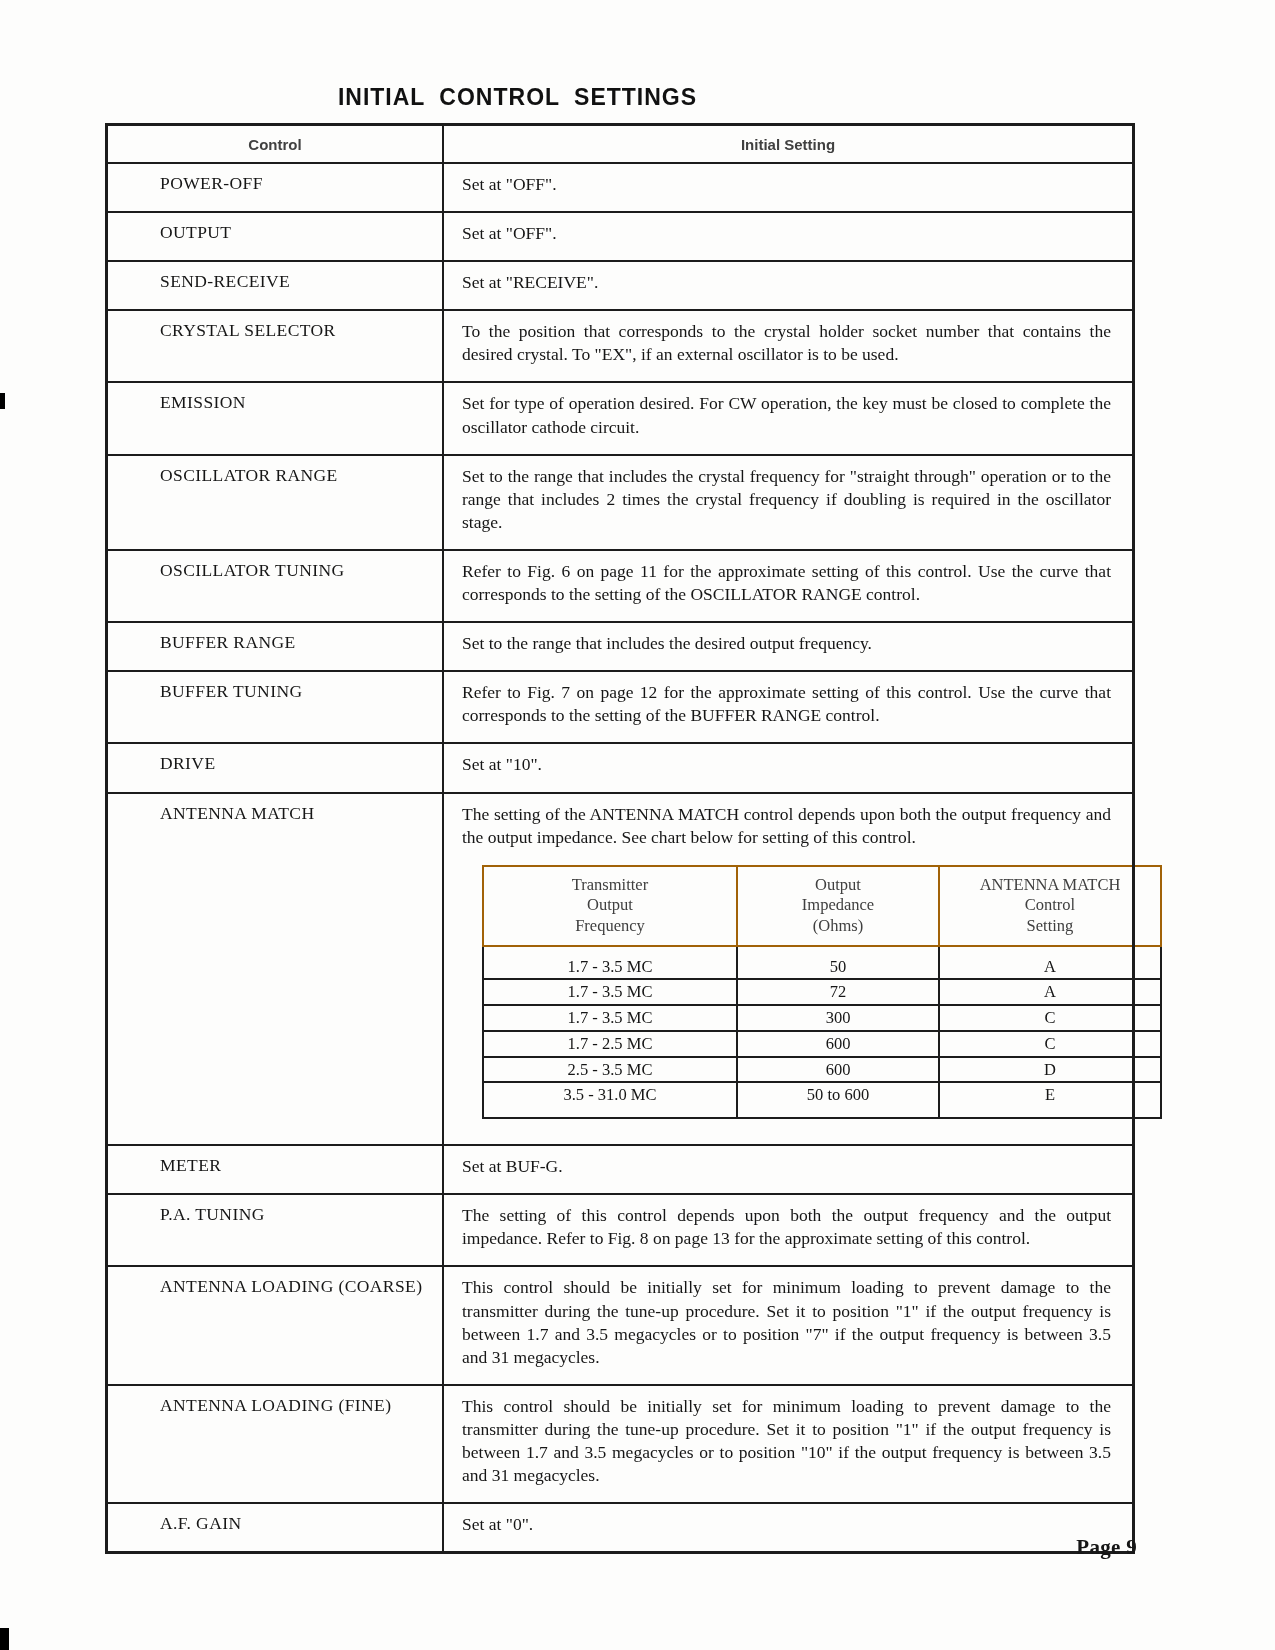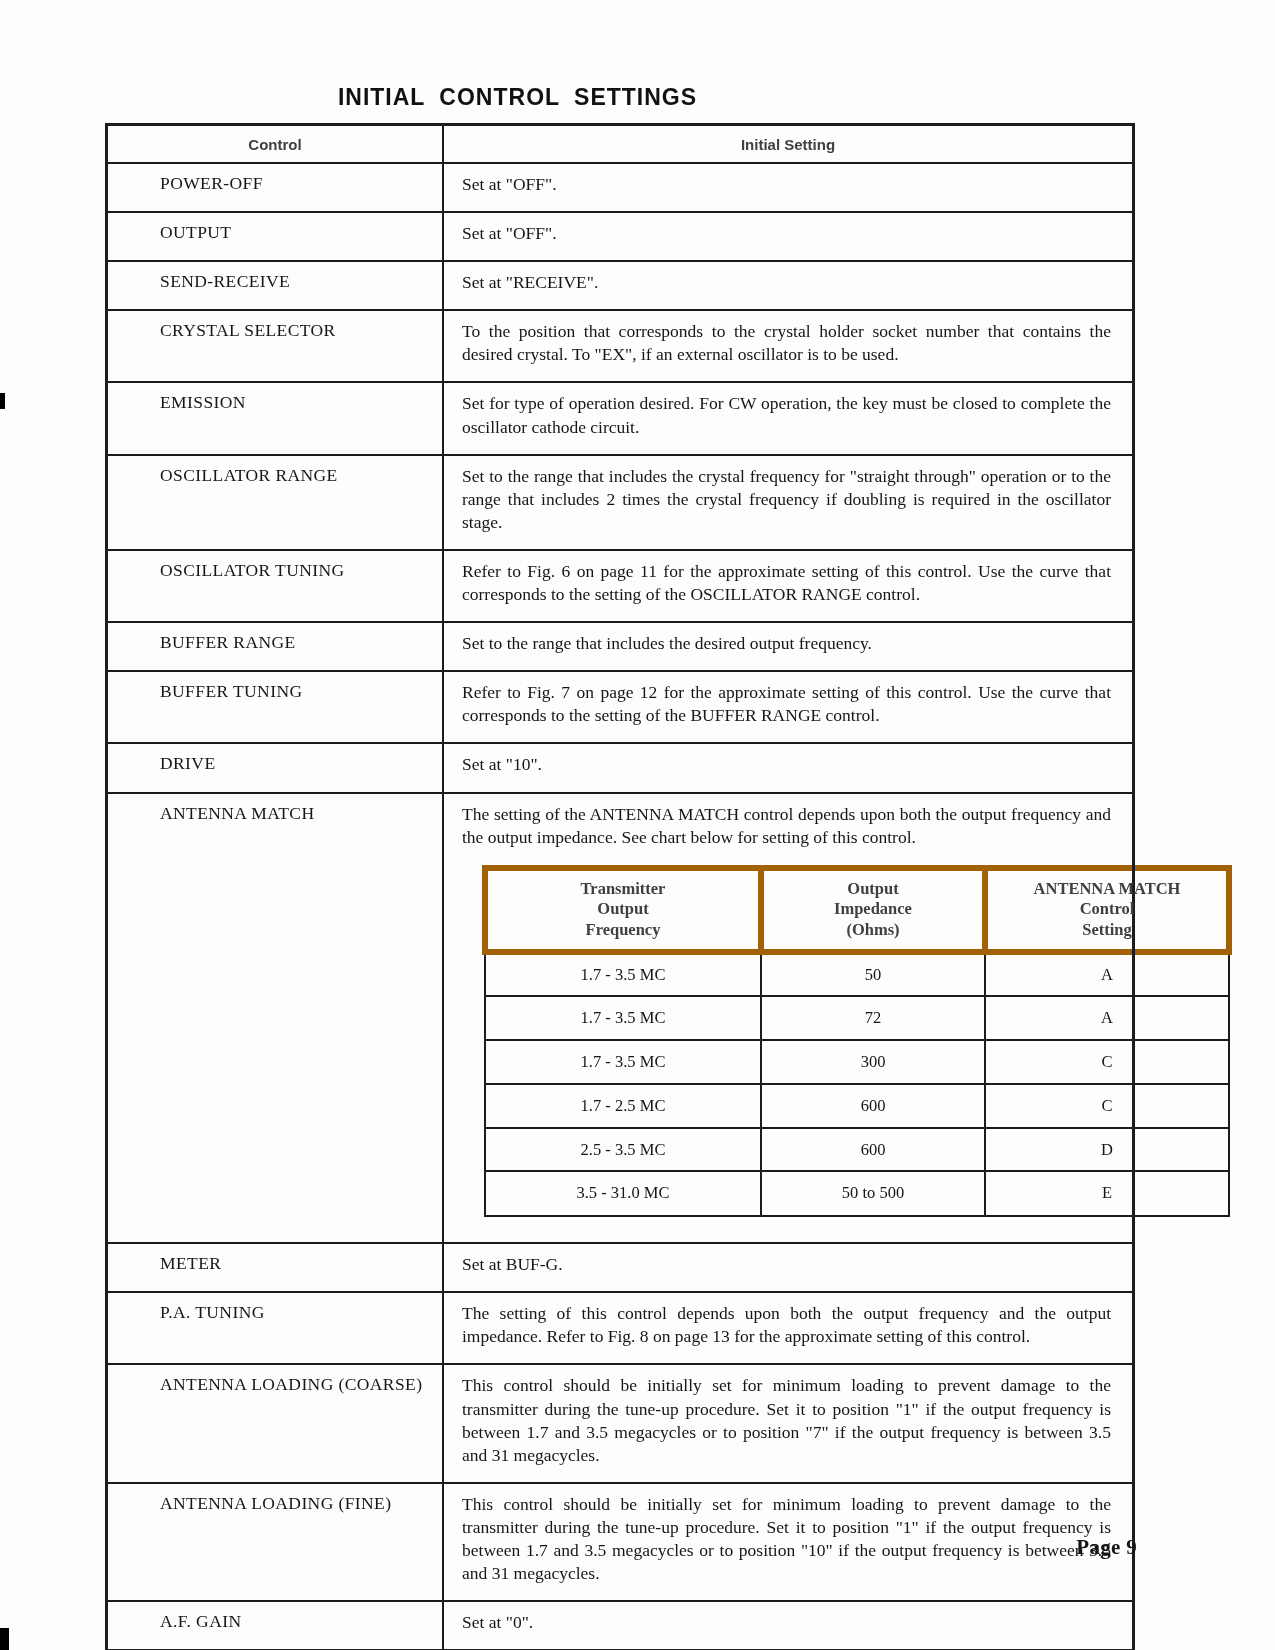--- a/index.html
+++ b/index.html
@@ -79,30 +79,30 @@
     margin: 16px 0 10px 20px;
     text-align: center;
   }
   table.chart th,
   table.chart td {
     border-left: 2px solid #1c1c1c;
     border-right: 2px solid #1c1c1c;
     font-size: 16.5px;
   }
   table.chart thead th {
-    border: 6px solid #a16207;
+    border: 2px solid #a16207;
     font-family: "Liberation Serif", serif;
-    font-weight: bold;
+    font-weight: normal;
     line-height: 1.25;
-    padding: 8px 16px;
+    padding: 8px 7px;
     white-space: pre-line;
     vertical-align: top;
   }
   table.chart tbody td {
-    padding: 10px 4px;
+    padding: 1px 4px;
     line-height: 1.32;
     text-align: center;
   }
   table.chart tbody tr:first-child td { padding-top: 9px; }
   table.chart tbody tr:last-child td {
     padding-bottom: 11px;
     border-bottom: 2px solid #1c1c1c;
   }
   .chart-col-freq { width: 238px; }
   .chart-col-imp  { width: 186px; }
@@ -214,21 +214,21 @@
                   <td>600</td>
                   <td>C</td>
                 </tr>
                 <tr>
                   <td>2.5 -  3.5 MC</td>
                   <td>600</td>
                   <td>D</td>
                 </tr>
                 <tr>
                   <td>3.5 - 31.0 MC</td>
-                  <td>50 to 500</td>
+                  <td>50 to 600</td>
                   <td>E</td>
                 </tr>
               </tbody>
             </table>
           </td>
         </tr>
         <tr>
           <td class="control-cell">METER</td>
           <td class="setting-cell">Set at BUF-G.</td>
         </tr>

